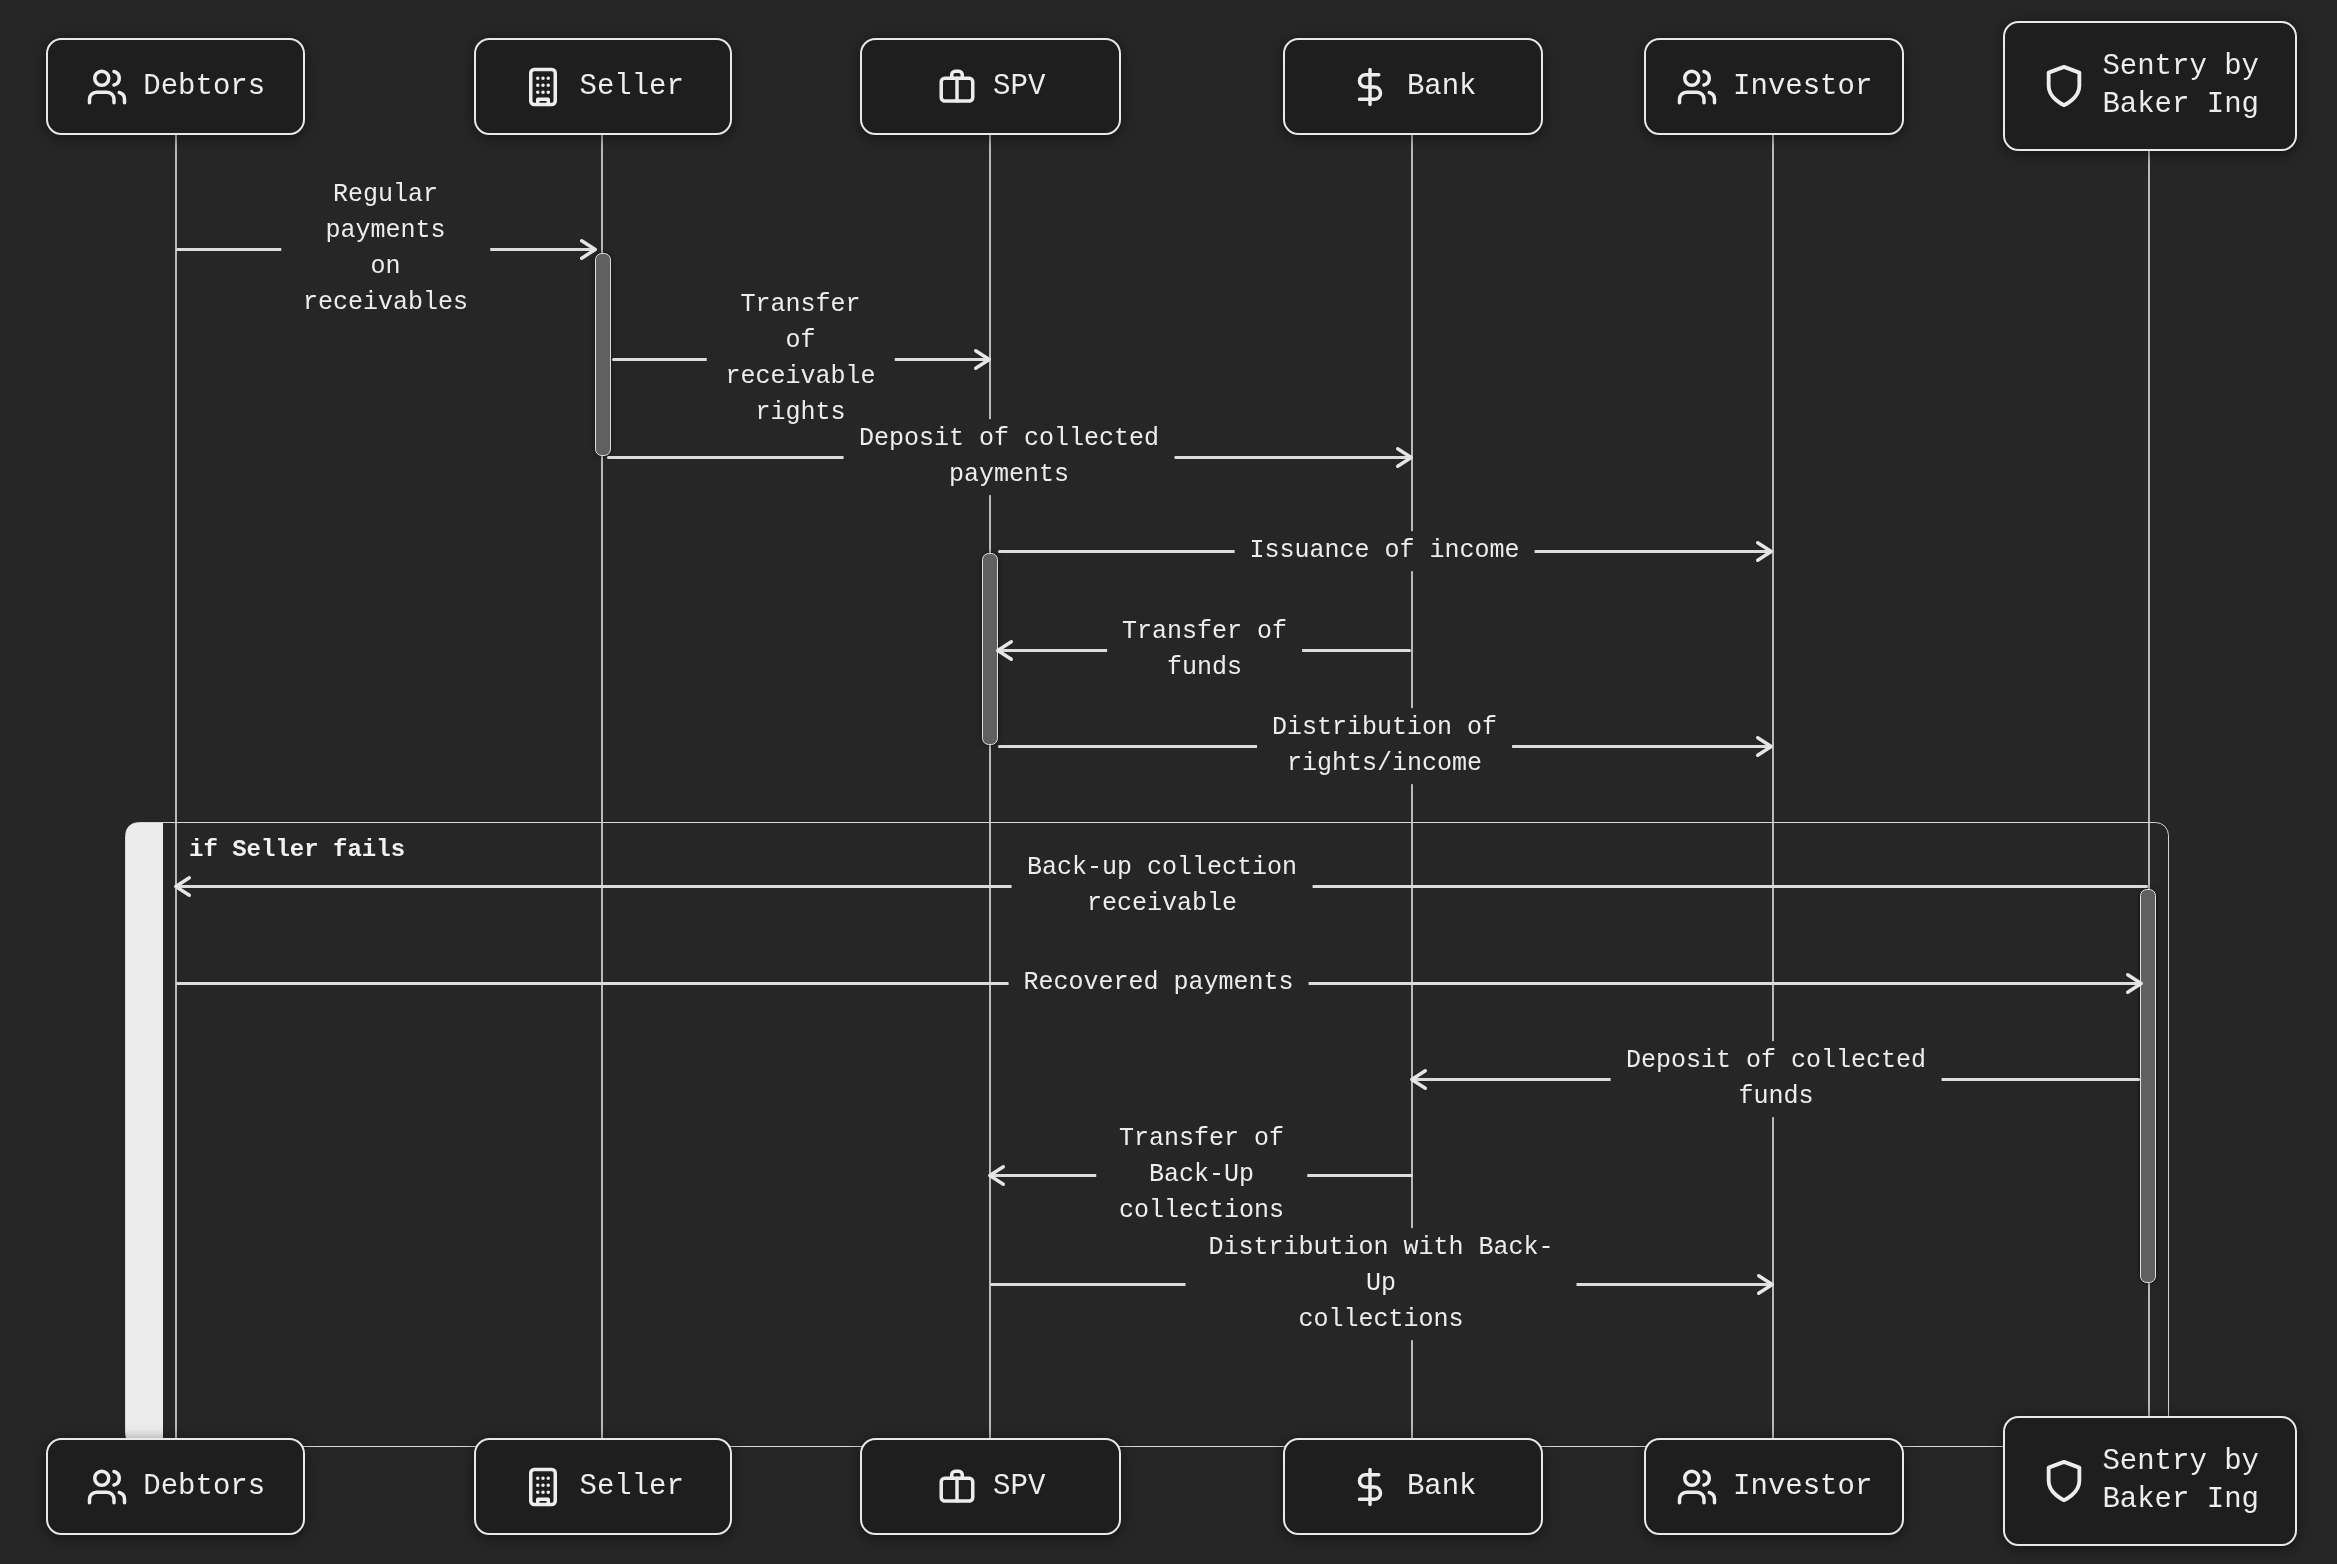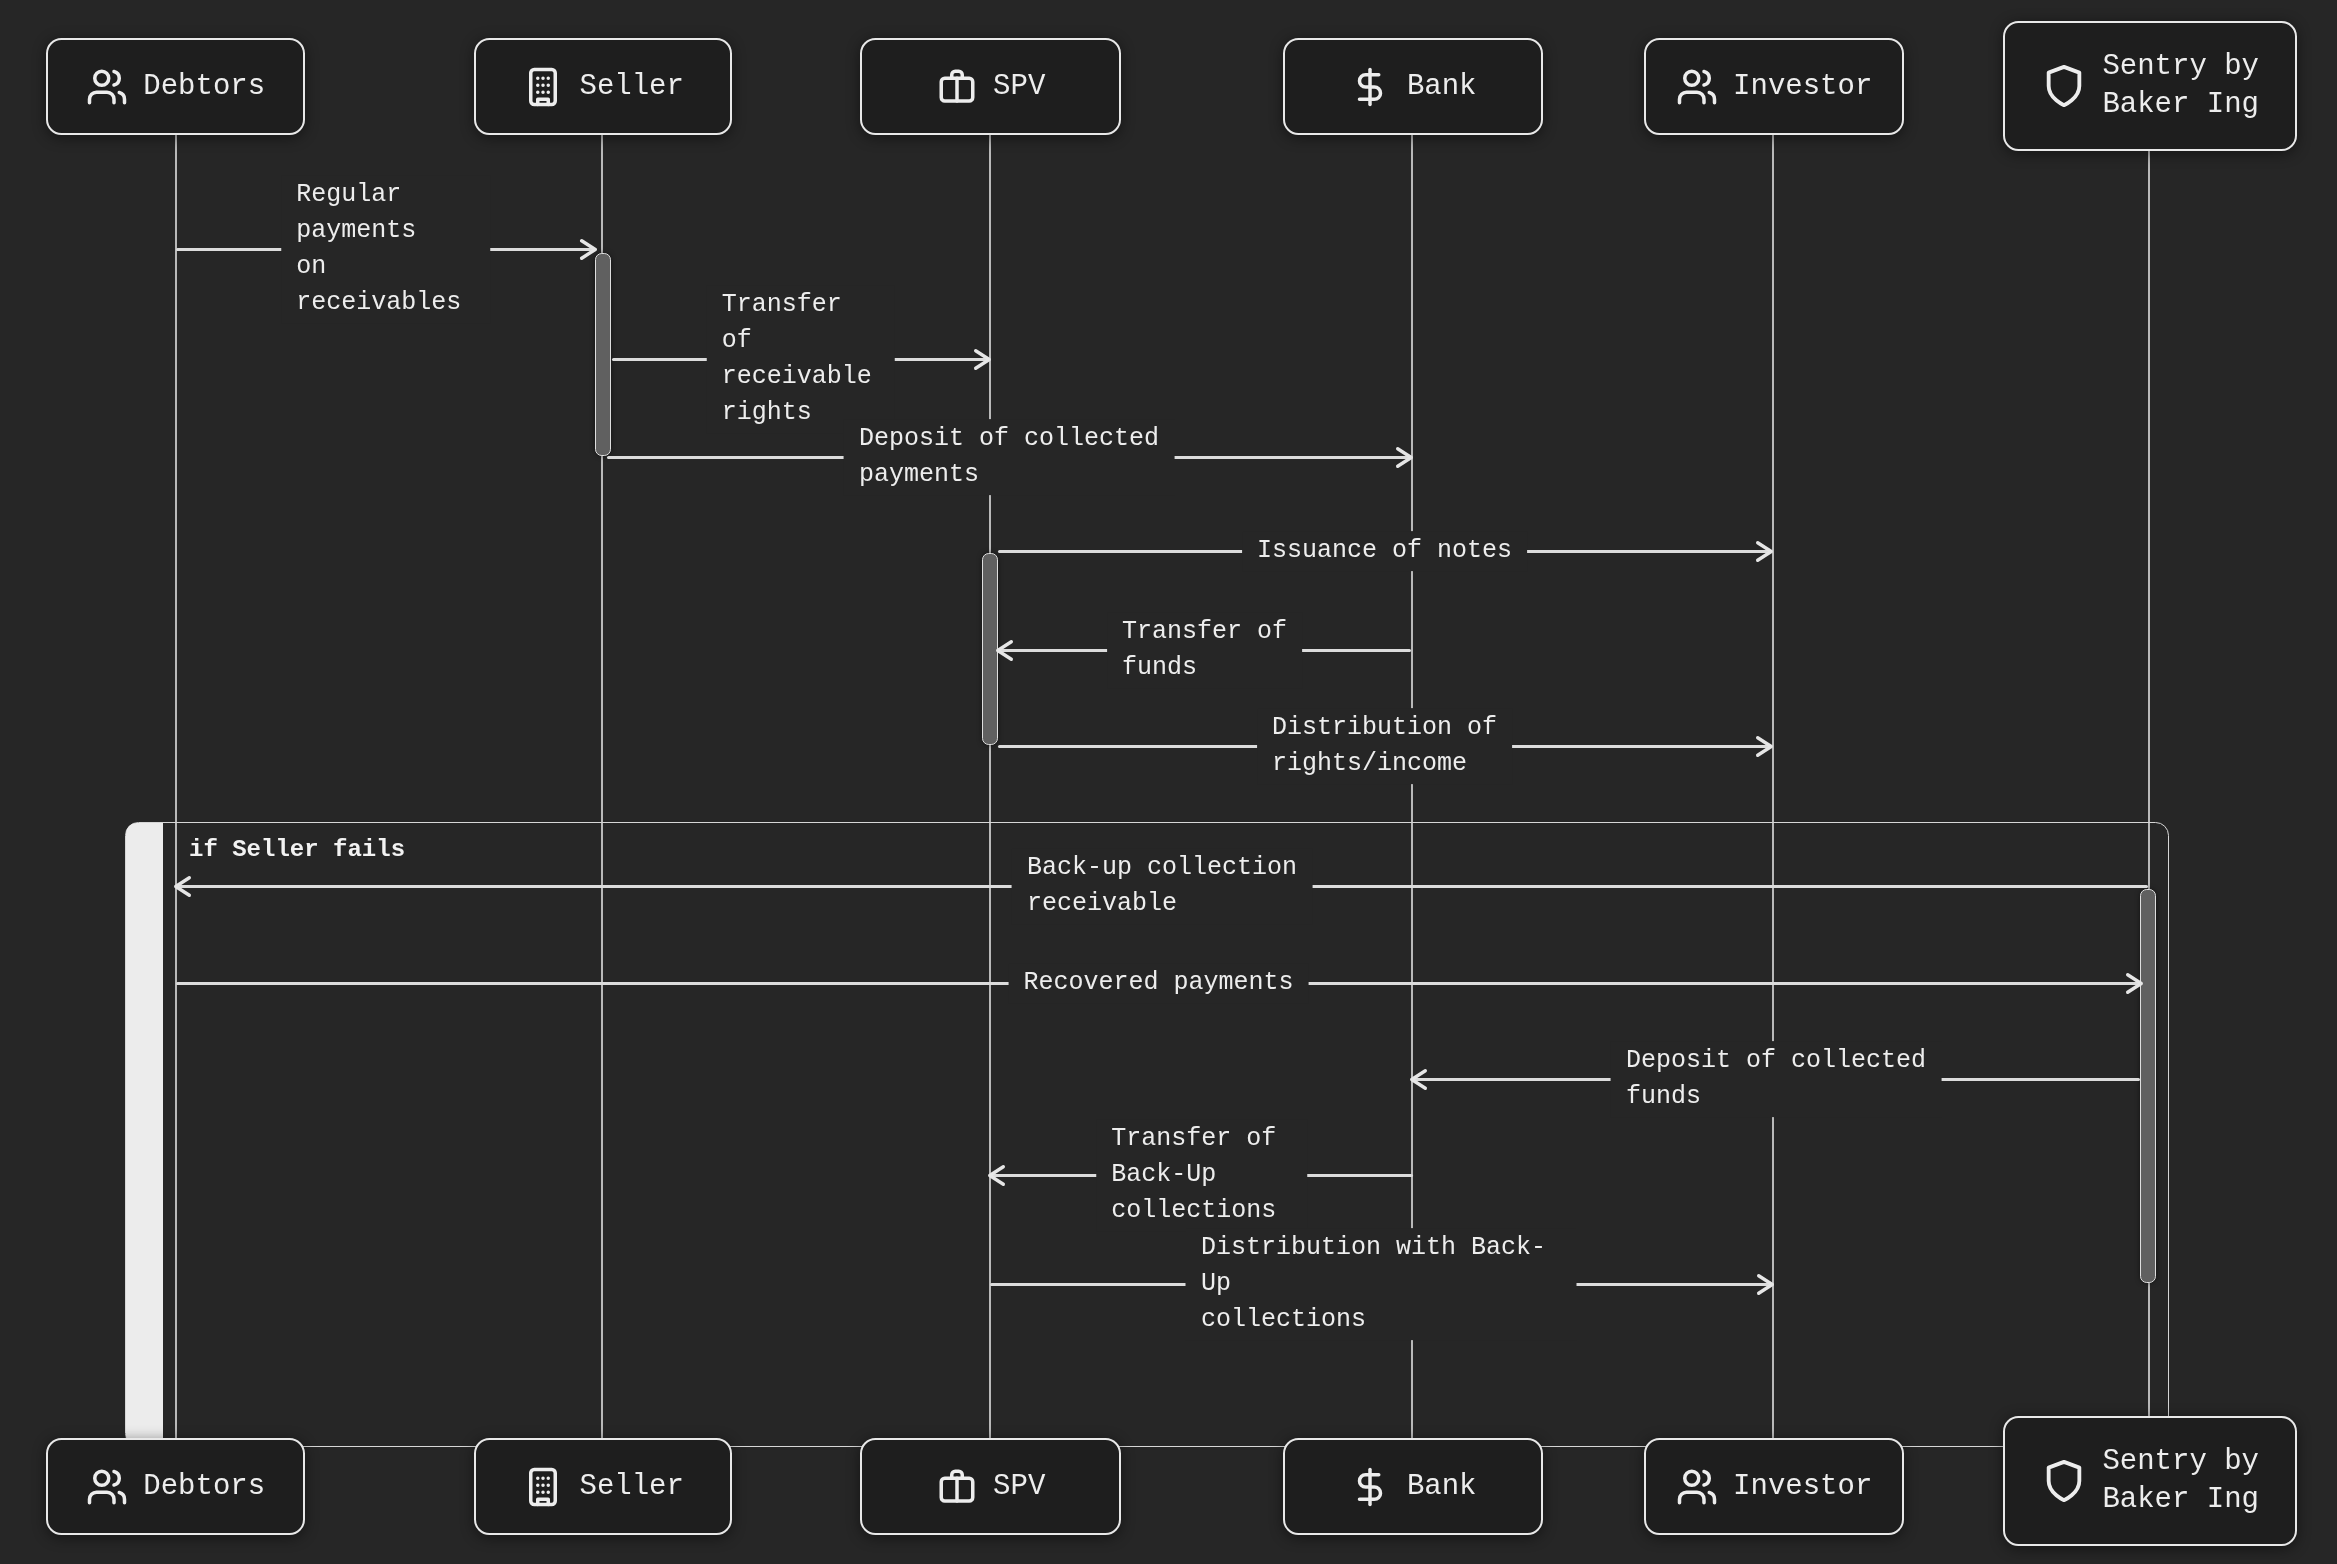--- a/index.html
+++ b/index.html
@@ -40,21 +40,21 @@
 
   
   .msg{position:absolute;height:0;z-index:4;}
   .msg-line{
     position:absolute;left:0;right:0;top:-1.4px;height:2.9px;
     background:#dcdcdc;border-radius:1.9px;
   }
   .msg-label{
     position:absolute;left:50%;top:0;transform:translate(-50%,-50%);
     background:#262626;padding:1.9px 15.4px;
-    font-size:25px;line-height:36px;text-align:left;
+    font-size:25px;line-height:36px;text-align:center;
     color:#ededed;white-space:pre-line;
   }
   .arrow{position:absolute;top:-15.4px;}
   .arrow-right{right:-7.7px;}
   .arrow-left{left:-7.7px;}
 
   
   .actor{
     position:absolute;box-sizing:border-box;
     background:#1e1e1e;border:2.4px solid #e8e8e8;border-radius:15.4px;
@@ -111,21 +111,21 @@
       </svg>
     <div class="msg-label">Deposit of collected
 payments</div>
   </div>
 
   <div class="msg" style="left:998px;top:551px;width:773px;">
     <div class="msg-line"></div>
     <svg class="arrow arrow-right" width="31" height="31" viewBox="0 0 32 32">
         <path d="M10 7 L24 16 L10 25" fill="none" stroke="#e6e6e6" stroke-width="3.5" stroke-linecap="round" stroke-linejoin="round"></path>
       </svg>
-    <div class="msg-label">Issuance of notes</div>
+    <div class="msg-label">Issuance of income</div>
   </div>
 
   <div class="msg" style="left:998px;top:650px;width:413px;">
     <div class="msg-line"></div>
     <svg class="arrow arrow-left" width="31" height="31" viewBox="0 0 32 32">
         <path d="M22 7 L8 16 L22 25" fill="none" stroke="#e6e6e6" stroke-width="3.5" stroke-linecap="round" stroke-linejoin="round"></path>
       </svg>
     <div class="msg-label">Transfer of
 funds</div>
   </div>

